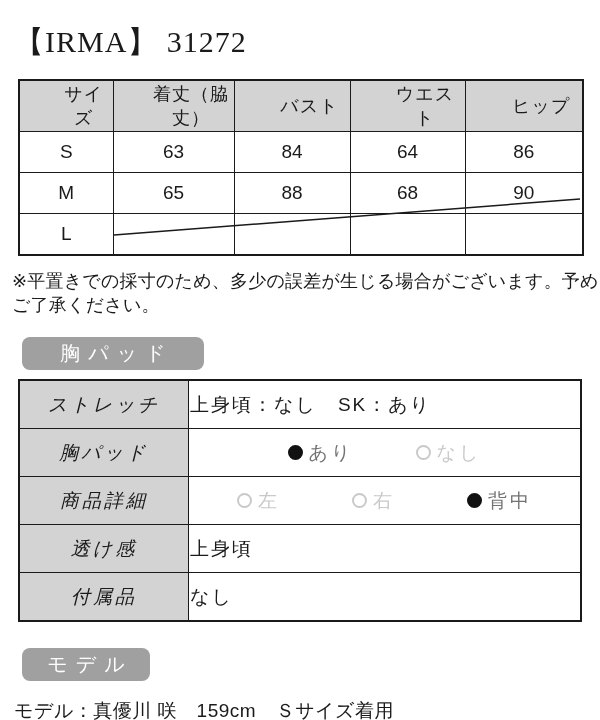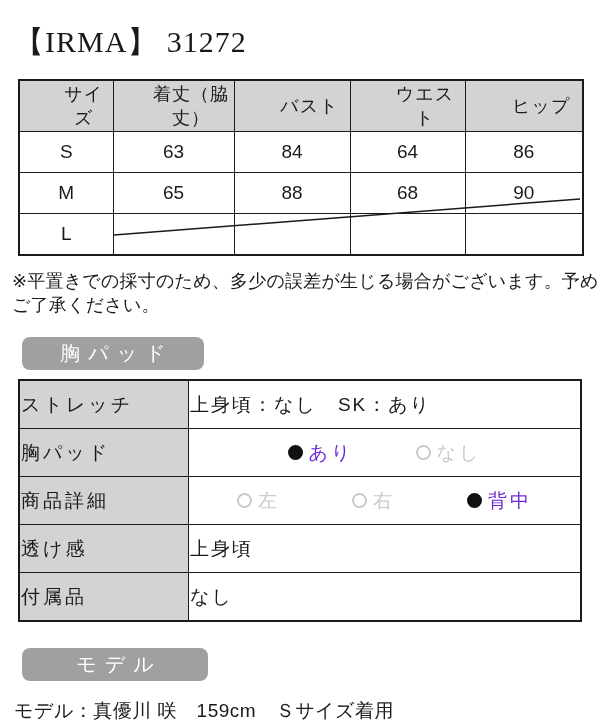--- a/index.html
+++ b/index.html
@@ -24,36 +24,36 @@
   }
   .diag{position:absolute;left:0;top:0;pointer-events:none;}
   
   .note{margin:13px 0 3px 12px;font-size:18px;letter-spacing:0.2px;}
   
   .badge{
     margin:20px 0 0 22px;width:182px;height:33px;background:#a0a0a0;color:#ffffff;
     border-radius:8px;display:flex;align-items:center;justify-content:center;
     font-size:20px;letter-spacing:8px;text-indent:8px;
   }
-  .badge.model{width:186px;margin-top:26px;}
+  .badge.model{width:128px;margin-top:26px;}
   
   table.details{
     border-collapse:collapse;margin:9px 0 0 18px;width:564px;
     table-layout:fixed;border:2px solid #1a1a1a;
   }
   table.details td{border:1px solid #1a1a1a;height:45px;font-size:19px;}
   table.details td.lbl{
-    width:166px;background:#d3d3d3;letter-spacing:3px;
+    width:166px;background:#d3d3d3;text-align:center;letter-spacing:3px;font-style:italic;
   }
   table.details td.val{letter-spacing:2px;}
   .radio-row{display:flex;justify-content:center;align-items:center;gap:62px;}
   .radio-row.wide{gap:72px;}
   .opt{display:flex;align-items:center;gap:6px;color:#c9c9c9;letter-spacing:3px;}
   .opt .dot{width:15px;height:15px;border-radius:50%;border:2px solid #c9c9c9;box-sizing:border-box;flex:0 0 auto;}
-  .opt.selected{color:#6d28d9;}
+  .opt.selected{color:#737373;}
   .opt.selected .dot{background:#111111;border-color:#111111;}
   
   .model-info{margin:17px 0 0 14px;font-size:19px;letter-spacing:0.5px;}
 </style>
 </head>
 <body>
 
 <div class="page-title">【IRMA】 31272</div>
 
 <div class="size-wrap">

